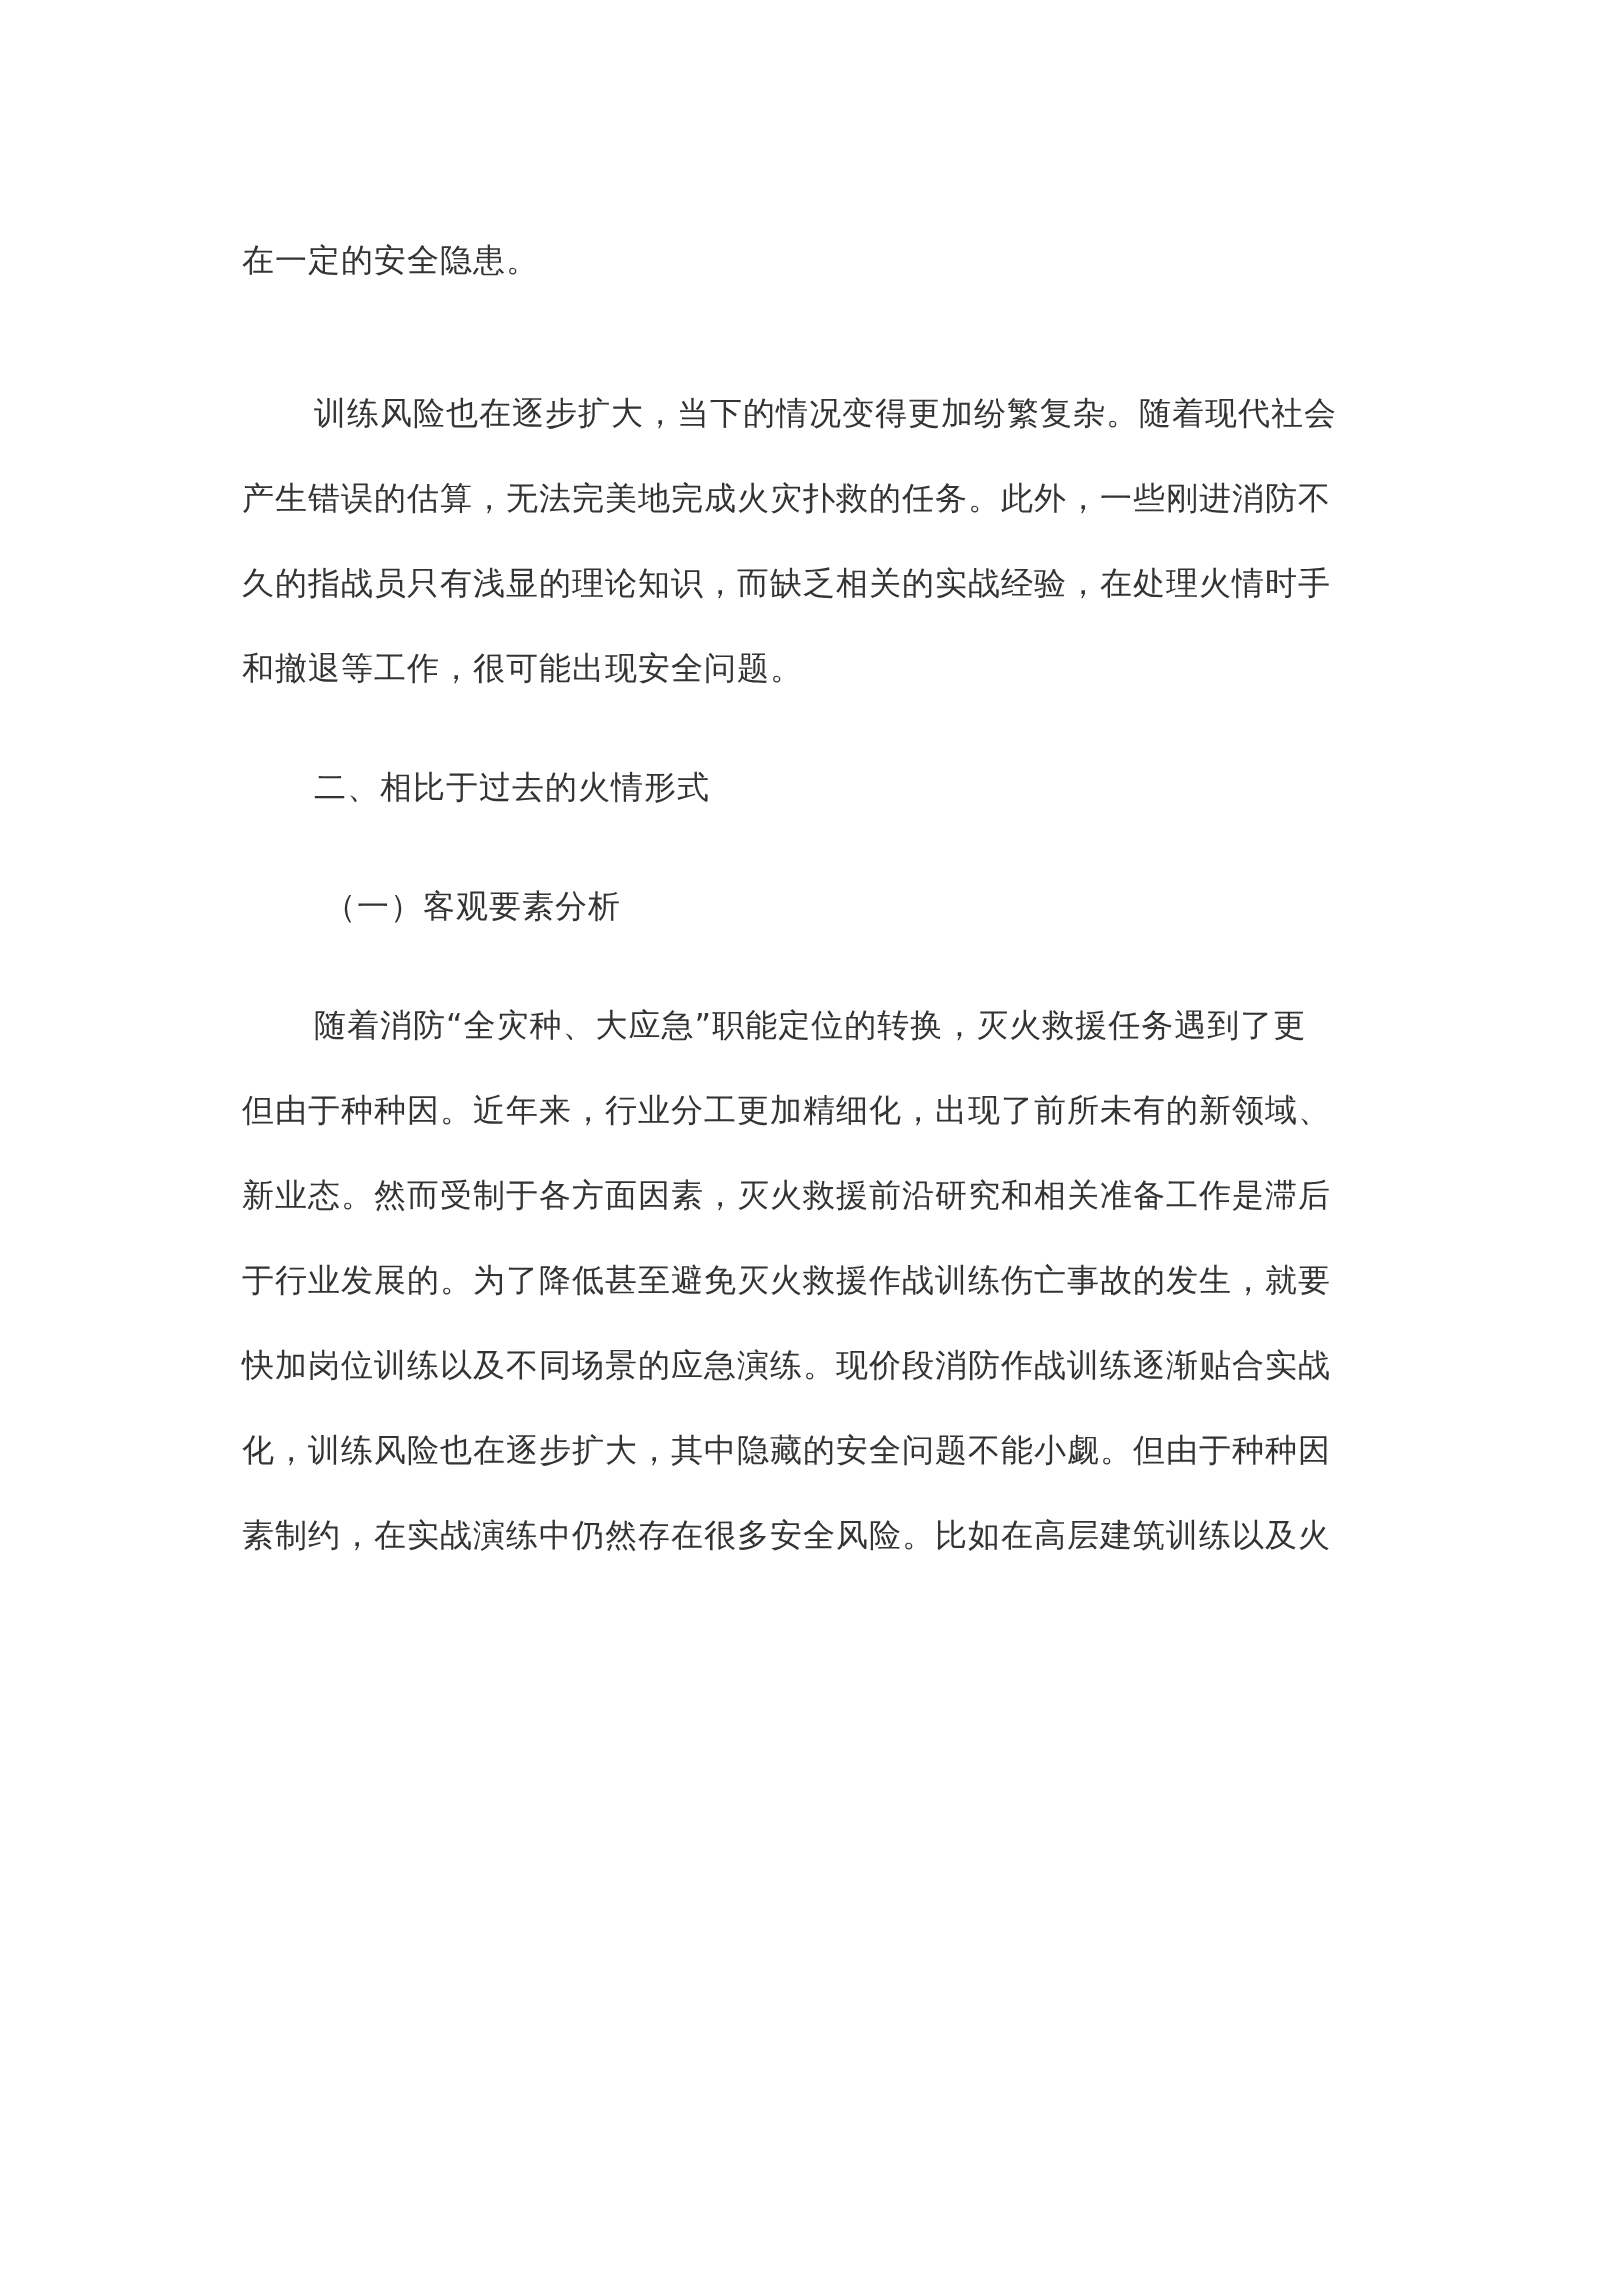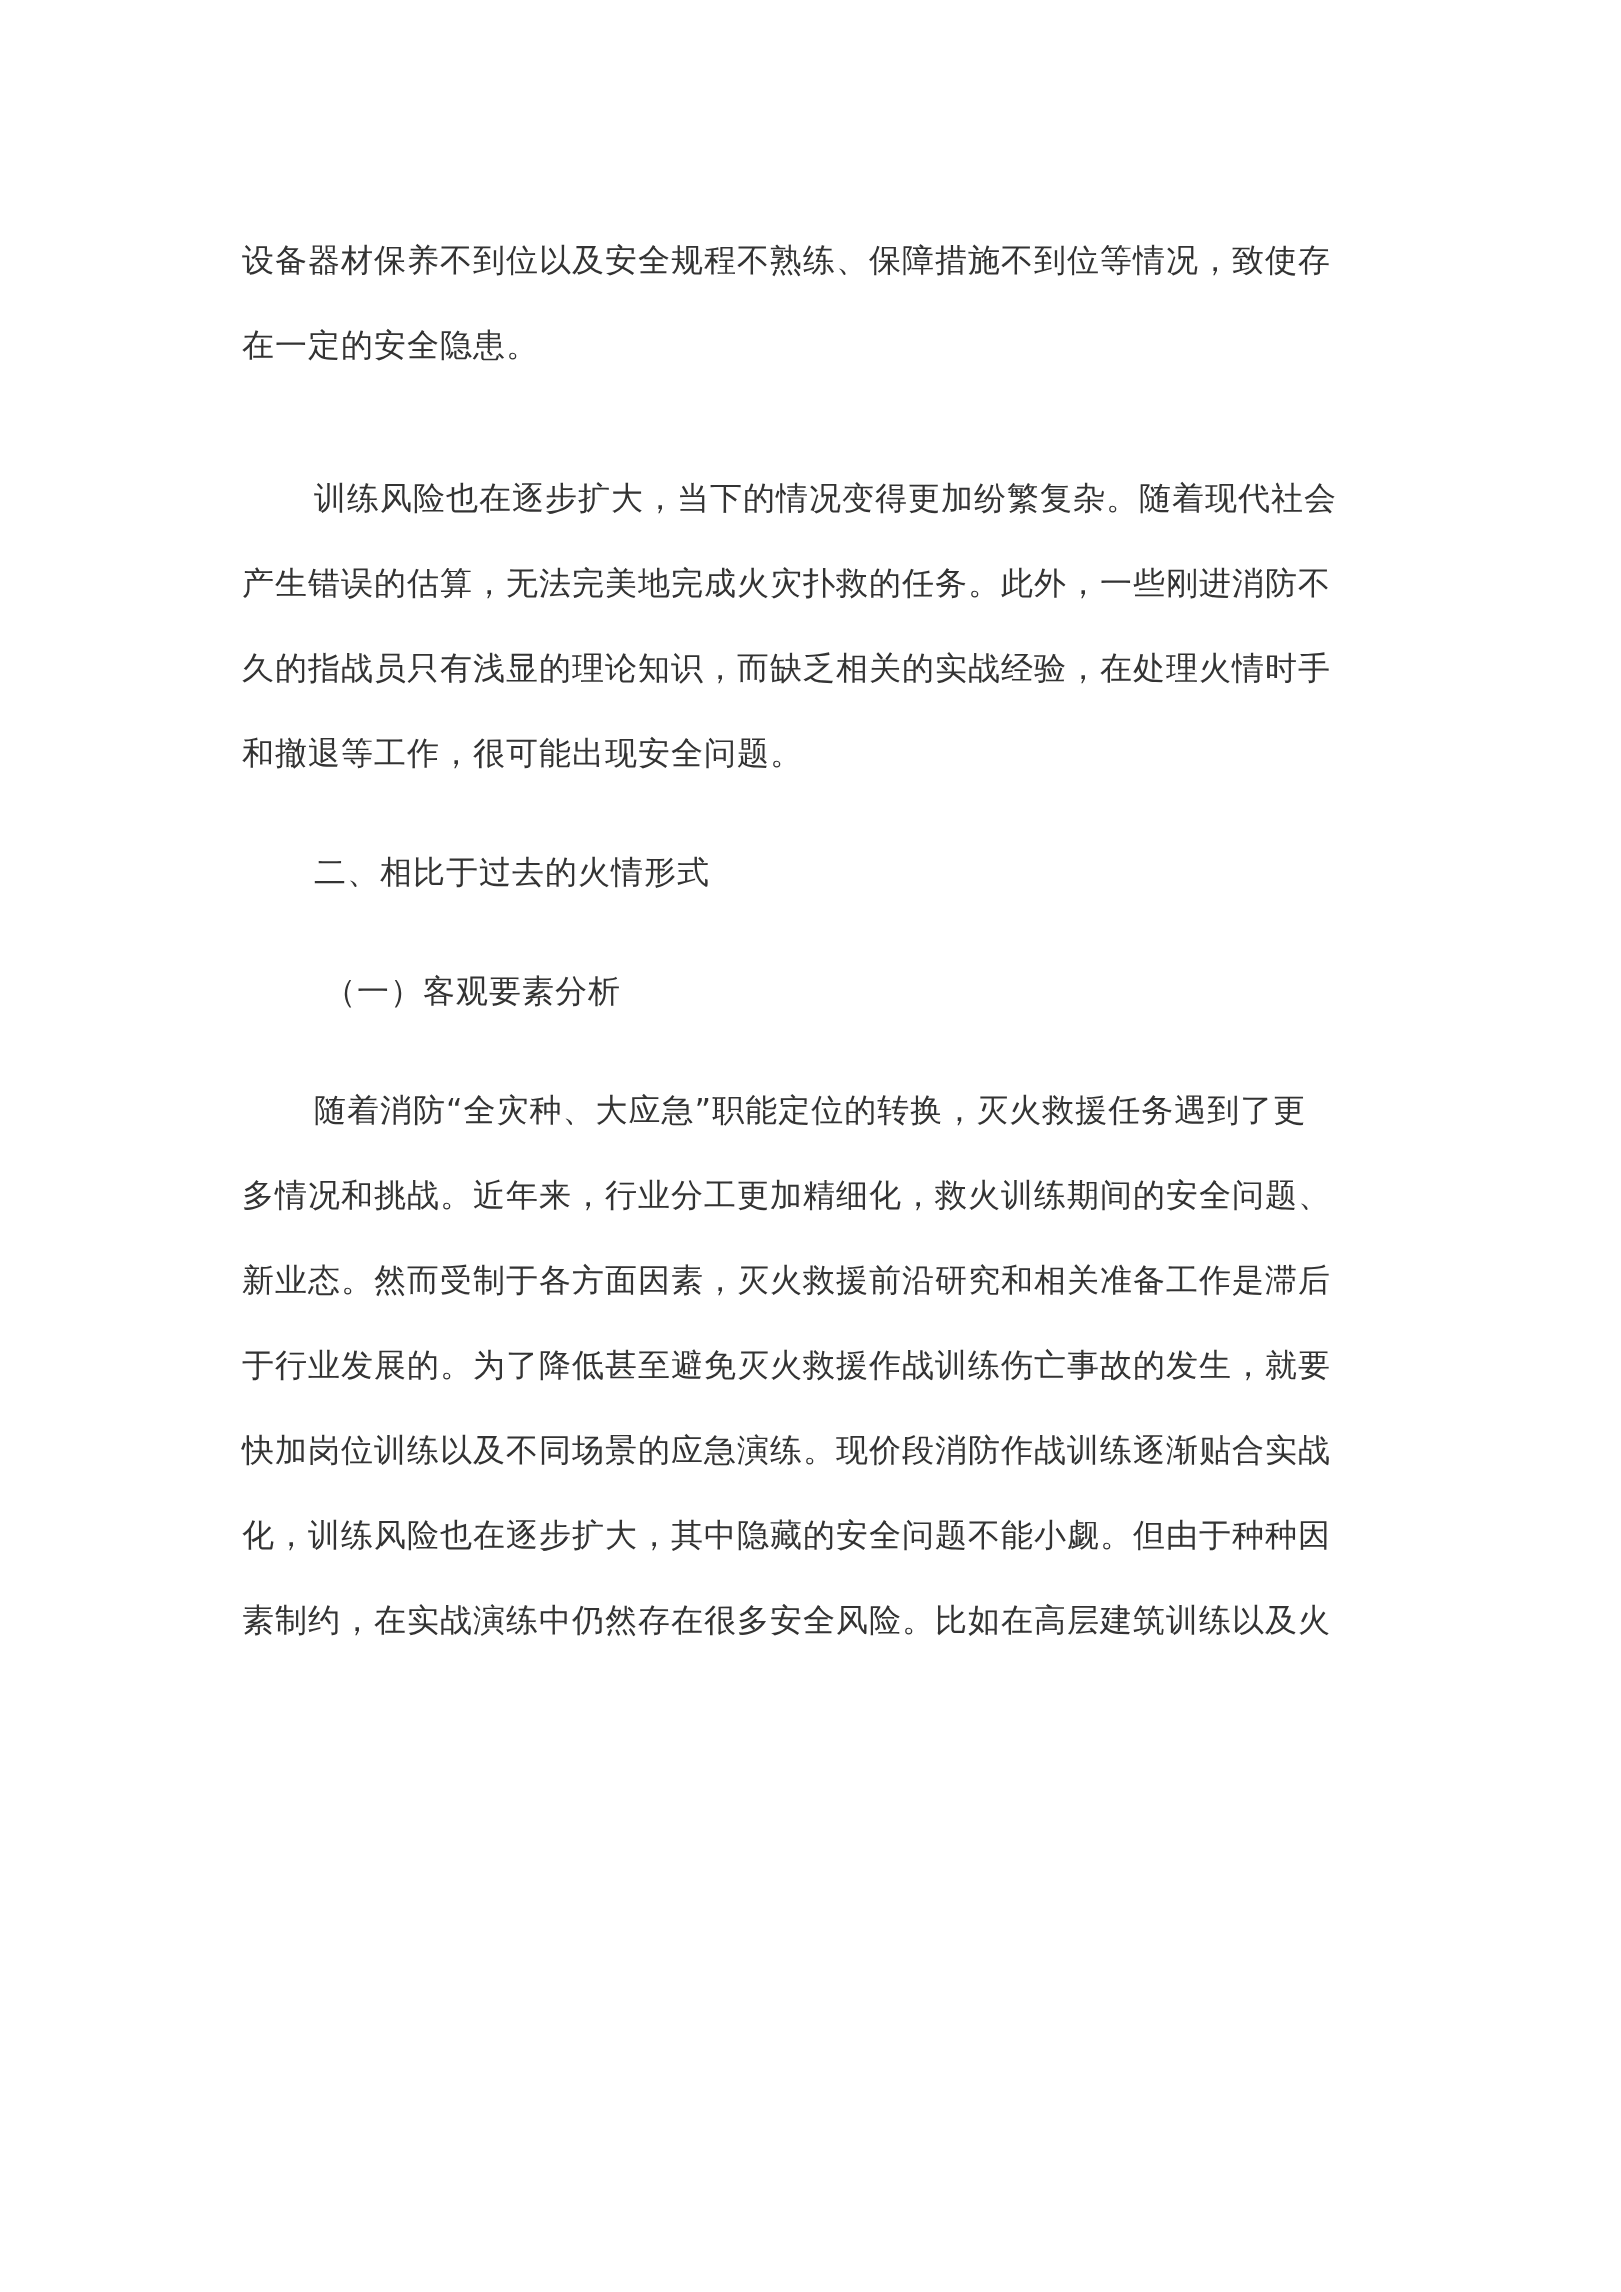--- a/index.html
+++ b/index.html
@@ -9,39 +9,38 @@
   .line { font-size: 32px; line-height: 85px; height: 85px; white-space: nowrap; letter-spacing: 1px; }
   .indent2 { padding-left: 72px; }
   .indent-sub { padding-left: 82px; }
   .gap { height: 34px; }
 </style>
 </head>
 <body>
 
 <div class="page">
   <div>
-    <div class="line">设备器材保养不到位以及安全规程不熟练、保障措施不到位等情况，致使存</div>
     <div class="line">在一定的安全隐患。</div>
   </div>
   <div class="gap"></div>
   <div class="gap"></div>
   <div>
     <div class="line indent2">训练风险也在逐步扩大，当下的情况变得更加纷繁复杂。随着现代社会</div>
     <div class="line">产生错误的估算，无法完美地完成火灾扑救的任务。此外，一些刚进消防不</div>
     <div class="line">久的指战员只有浅显的理论知识，而缺乏相关的实战经验，在处理火情时手</div>
     <div class="line">和撤退等工作，很可能出现安全问题。</div>
   </div>
   <div class="gap"></div>
   <div class="line indent2">二、相比于过去的火情形式</div>
   <div class="gap"></div>
   <div class="line indent-sub">（一）客观要素分析</div>
   <div class="gap"></div>
   <div>
     <div class="line indent2">随着消防“全灾种、大应急”职能定位的转换，灭火救援任务遇到了更</div>
-    <div class="line">多情况和挑战。近年来，行业分工更加精细化，救火训练期间的安全问题、</div>
+    <div class="line">但由于种种因。近年来，行业分工更加精细化，出现了前所未有的新领域、</div>
     <div class="line">新业态。然而受制于各方面因素，灭火救援前沿研究和相关准备工作是滞后</div>
     <div class="line">于行业发展的。为了降低甚至避免灭火救援作战训练伤亡事故的发生，就要</div>
     <div class="line">快加岗位训练以及不同场景的应急演练。现价段消防作战训练逐渐贴合实战</div>
     <div class="line">化，训练风险也在逐步扩大，其中隐藏的安全问题不能小觑。但由于种种因</div>
     <div class="line">素制约，在实战演练中仍然存在很多安全风险。比如在高层建筑训练以及火</div>
   </div>
 </div>
 
 
 </body></html>

